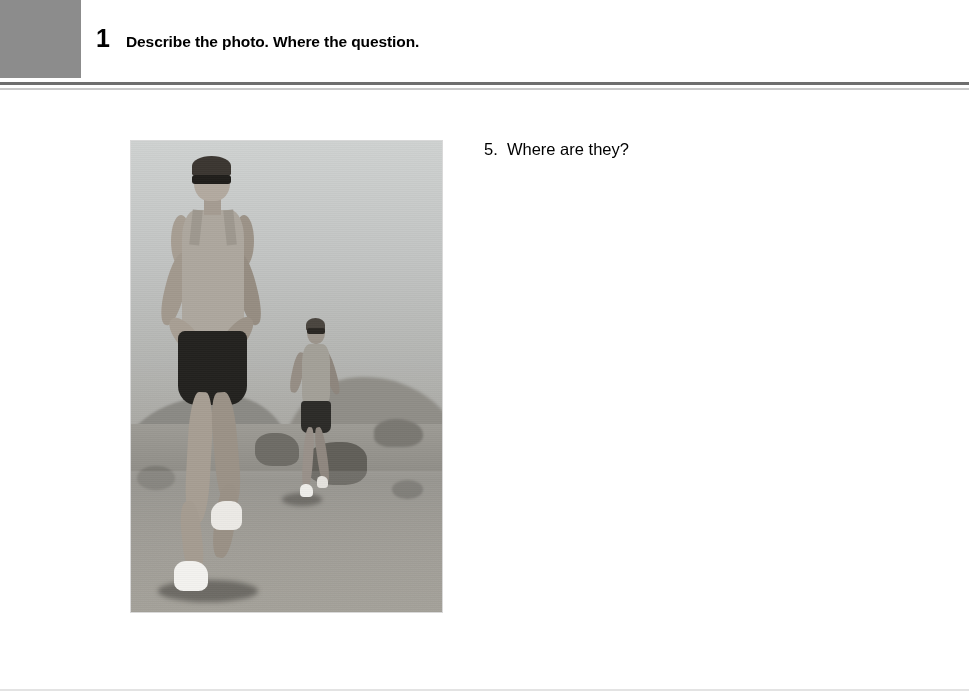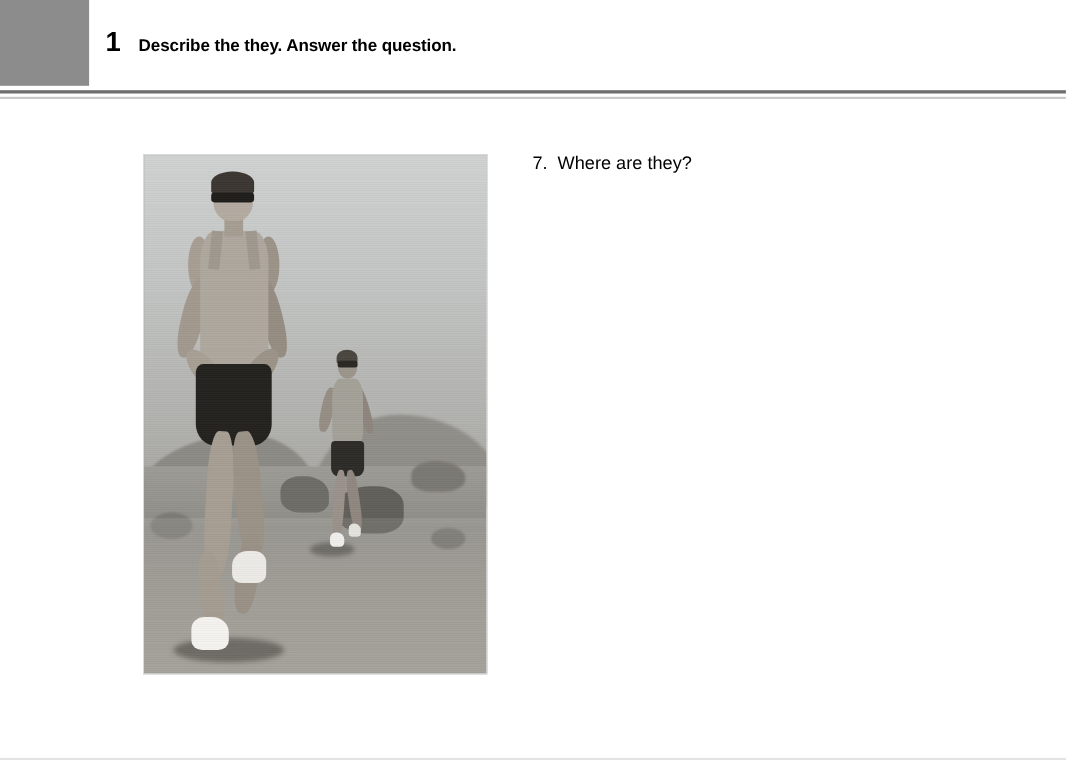--- a/index.html
+++ b/index.html
@@ -472,21 +472,21 @@
     height: 2px;
     background: #e3e3e3;
   }
 </style>
 </head>
 <body>
 
 <div class="header">
   <div class="header-swatch"></div>
   <div class="task-number">1</div>
-  <div class="task-instruction">Describe the they. Answer the question.</div>
+  <div class="task-instruction">Describe the photo. Where the question.</div>
 </div>
 <div class="rule-dark"></div>
 <div class="rule-light"></div>
 
 <div class="photo-frame">
   <div class="sky"></div>
   <div class="hill-left"></div>
   <div class="hill-right"></div>
   <div class="ground"></div>
   <div class="rock-a"></div>
@@ -532,15 +532,15 @@
     <div class="ra-shoe-r"></div>
     <div class="ra-neck"></div>
     <div class="ra-head"></div>
     <div class="ra-hair"></div>
     <div class="ra-glasses"></div>
   </div>
 
   <div class="grain"></div>
 </div>
 
-<div class="question">7.  Where are they?</div>
+<div class="question">5.  Where are they?</div>
 
 <div class="footer-rule"></div>
 
 </body></html>

